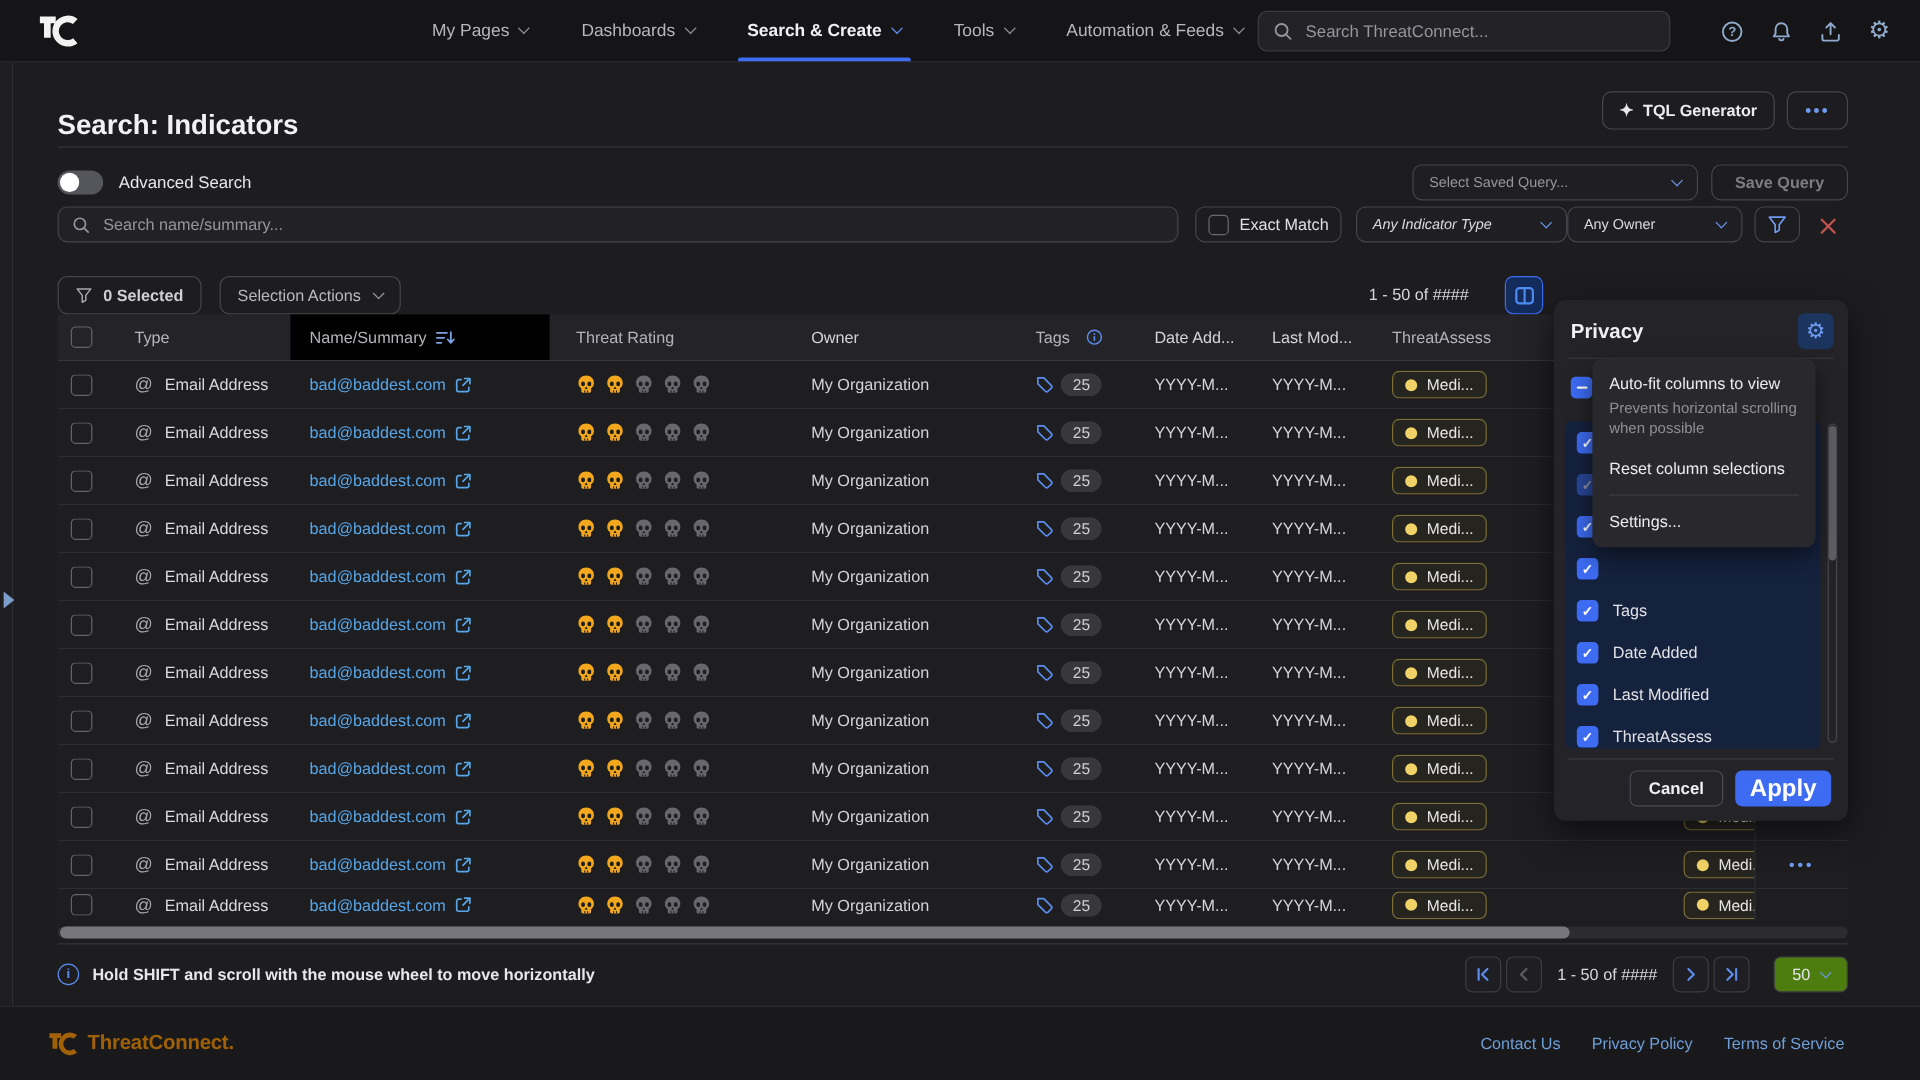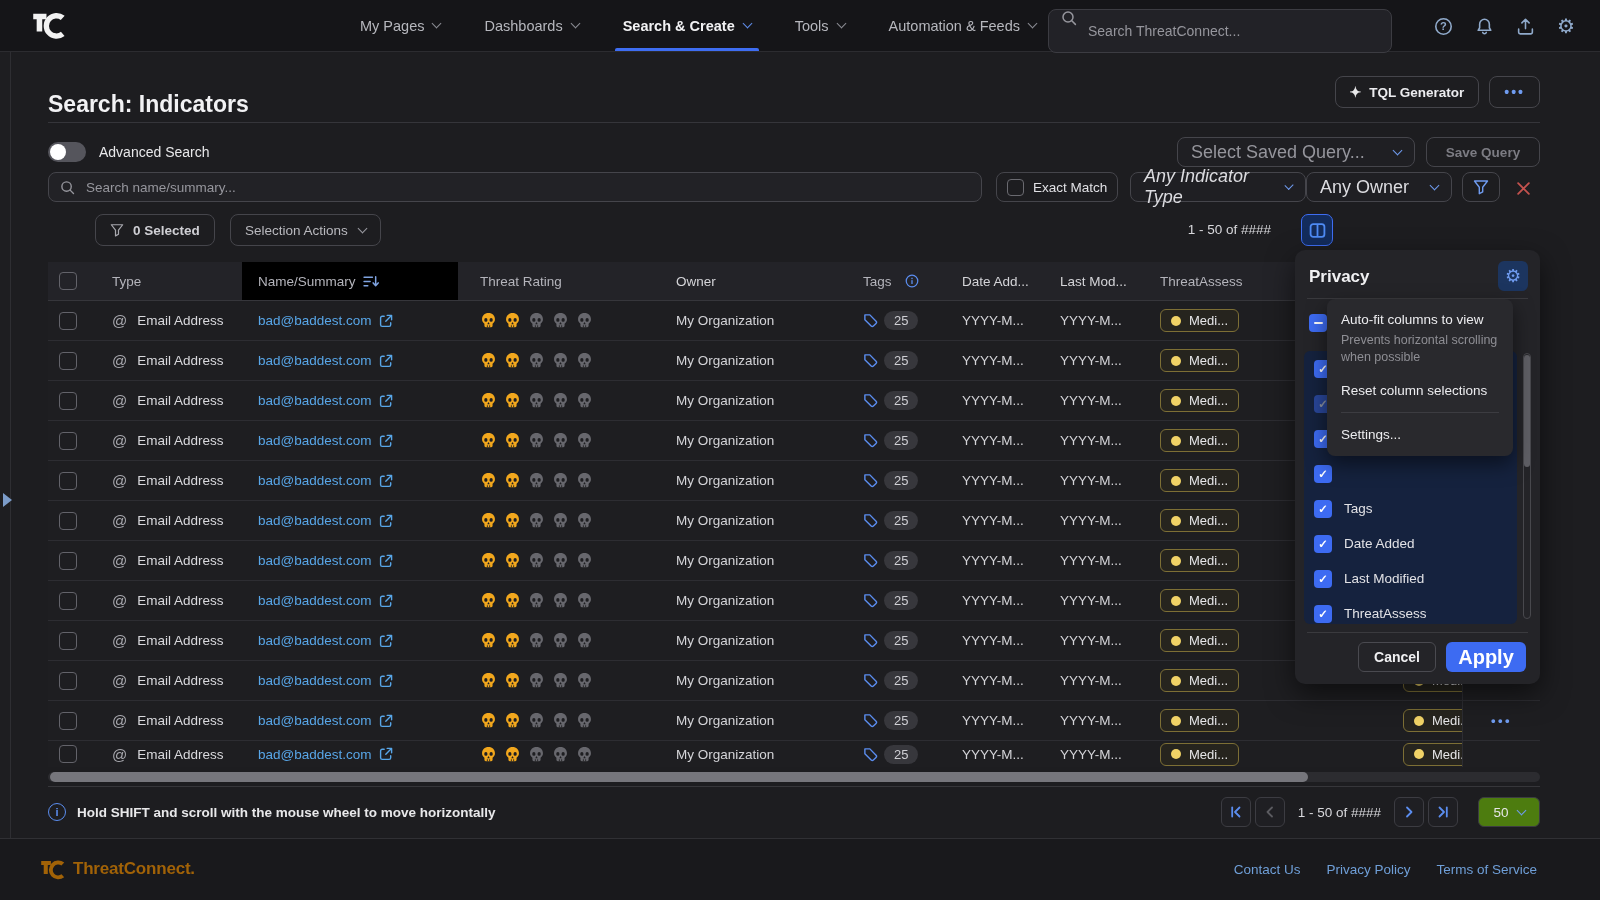--- a/index.html
+++ b/index.html
@@ -10,21 +10,21 @@
   .navbar{position:absolute;left:0;top:0;width:1600px;height:52px;background:#151518;border-bottom:1px solid #2c2c30;display:flex;align-items:center;z-index:50;}
   .logo{margin-left:30px;display:flex;align-items:center;}
   .logo svg{width:40px;height:30px;color:#f2f2f2;}
   .main-nav{display:flex;align-items:center;gap:44px;margin-left:290px;height:100%;}
   .nav-item{display:flex;align-items:center;gap:9px;color:#b6b7bd;font-size:14.5px;height:100%;cursor:pointer;position:relative;}
   .nav-item .chev{color:#8b8c93;}
   .nav-item.active{color:#f2f2f4;font-weight:bold;}
   .nav-item.active .chev{color:#5f8ce8;}
   .nav-item.active::after{content:"";position:absolute;left:-8px;right:-8px;bottom:0;height:3px;background:#3e6df2;border-radius:2px 2px 0 0;}
   .chev{width:7px;height:7px;border-right:1.7px solid currentColor;border-bottom:1.7px solid currentColor;transform:rotate(45deg);display:inline-block;margin-top:-4px;}
-  .nav-search{position:absolute;left:1048px;top:9px;width:344px;height:44px;background:#222227;border:1px solid #3c3c42;border-radius:8px;display:flex;padding:0 12px;gap:9px;}
+  .nav-search{position:absolute;left:1048px;top:9px;width:344px;height:34px;background:#222227;border:1px solid #3c3c42;border-radius:8px;display:flex;align-items:center;padding:0 12px;gap:9px;}
   .nav-search svg{width:16px;height:16px;color:#96969d;flex:0 0 auto;}
   .nav-search input{background:transparent;border:none;outline:none;color:#d6d6da;font-size:14px;width:100%;}
   .nav-search input::placeholder{color:#96969d;}
   .nav-icons{position:absolute;right:24px;top:0;height:52px;display:flex;align-items:center;gap:21px;color:#90aacb;}
   .nav-icons .ni{width:20px;height:20px;display:flex;align-items:center;justify-content:center;cursor:pointer;}
   .nav-icons svg{width:19px;height:19px;}
   .gearchar{font-size:20px;line-height:1;color:#90aacb;}
 
   
   .leftrail{position:absolute;left:0;top:52px;width:11px;height:786px;background:#1e1e21;border-right:1px solid #2e2e32;z-index:5;}
@@ -37,21 +37,21 @@
   .sparkle{color:#e8e8ea;font-size:14px;line-height:1;}
   .dots{color:#6f9bef;font-weight:bold;letter-spacing:2px;font-size:14px;}
   .divider1{position:absolute;left:48px;right:60px;top:122px;height:1px;background:#35353a;}
 
   
   .adv-row{position:absolute;left:48px;top:138px;display:flex;align-items:center;gap:13px;height:28px;}
   .toggle{width:38px;height:20px;border-radius:10px;background:#55555c;position:relative;cursor:pointer;}
   .toggle .knob{position:absolute;left:2px;top:2px;width:16px;height:16px;border-radius:50%;background:#fff;}
   .adv-label{font-size:14px;color:#e8e8ea;}
   .saved-row{position:absolute;right:60px;top:137px;display:flex;gap:11px;}
-  .dd{display:flex;align-items:center;justify-content:space-between;border:1px solid #45454b;border-radius:8px;height:30px;padding:0 13px;font-size:18px;color:#95959c;cursor:pointer;background:#1f1f23;}
+  .dd{display:flex;align-items:center;justify-content:space-between;border:1px solid #45454b;border-radius:8px;height:30px;padding:0 13px;font-size:12px;color:#95959c;cursor:pointer;background:#1f1f23;}
   .dd .chev{color:#6f9bef;margin-left:12px;}
   .dd-saved{width:238px;}
   .btn-savequery{width:114px;height:30px;color:#7c7c83;}
 
   
   .search-row{position:absolute;left:0;top:172px;width:1600px;height:30px;}
   .main-search{position:absolute;left:48px;width:934px;height:30px;background:#222226;border:1px solid #45454b;border-radius:8px;display:flex;align-items:center;padding:0 11px;gap:9px;}
   .main-search svg{width:15px;height:15px;color:#96969d;flex:0 0 auto;}
   .main-search input{background:transparent;border:none;outline:none;color:#d6d6da;font-size:13.5px;width:100%;}
   .main-search input::placeholder{color:#96969d;}
@@ -59,21 +59,21 @@
   .sqcb{width:17px;height:17px;border:1.5px solid #6a6a70;border-radius:4px;background:transparent;flex:0 0 auto;}
   .exact-label{font-size:13.5px;color:#e0e0e4;white-space:nowrap;}
   .dd-type{position:absolute;left:1130px;width:176px;color:#dcdce0;font-style:italic;}
   .dd-owner{position:absolute;left:1306px;width:146px;color:#dcdce0;}
   .funnel-btn{position:absolute;left:1462px;width:38px;height:30px;border:1px solid #45454b;border-radius:8px;display:flex;align-items:center;justify-content:center;color:#6f9bef;cursor:pointer;}
   .funnel-btn svg{width:16px;height:16px;}
   .clear-btn{position:absolute;left:1510px;top:3px;width:26px;height:26px;display:flex;align-items:center;justify-content:center;color:#c4524e;cursor:pointer;}
   .clear-btn svg{width:15px;height:15px;}
 
   
-  .toolbar-row{position:absolute;left:0;top:214px;width:1346px;height:32px;margin-left:47px;}
+  .toolbar-row{position:absolute;left:0;top:230px;width:1346px;height:32px;}
   .sel-btn{position:absolute;left:48px;height:32px;display:flex;align-items:center;gap:9px;border:1px solid #45454b;border-radius:8px;padding:0 14px;font-size:13.5px;font-weight:bold;color:#cfcfd4;cursor:pointer;}
   .sel-btn svg{width:14px;height:14px;color:#a8a8ae;}
   .selact-btn{position:absolute;left:183px;height:32px;display:flex;align-items:center;gap:11px;border:1px solid #45454b;border-radius:8px;padding:0 14px;font-size:13.5px;color:#b9b9be;cursor:pointer;}
   .selact-btn .chev{color:#9a9aa0;}
   .result-count{position:absolute;right:122px;top:8px;font-size:13.5px;color:#d8d8dc;}
   .cols-btn{position:absolute;right:60px;top:0;width:32px;height:32px;border:1.5px solid #3e6df2;border-radius:7px;background:#132c5c;display:flex;align-items:center;justify-content:center;color:#4e8bf5;cursor:pointer;}
   .cols-btn svg{width:17px;height:17px;}
 
   
   .table{position:absolute;left:48px;top:262px;width:1492px;}

